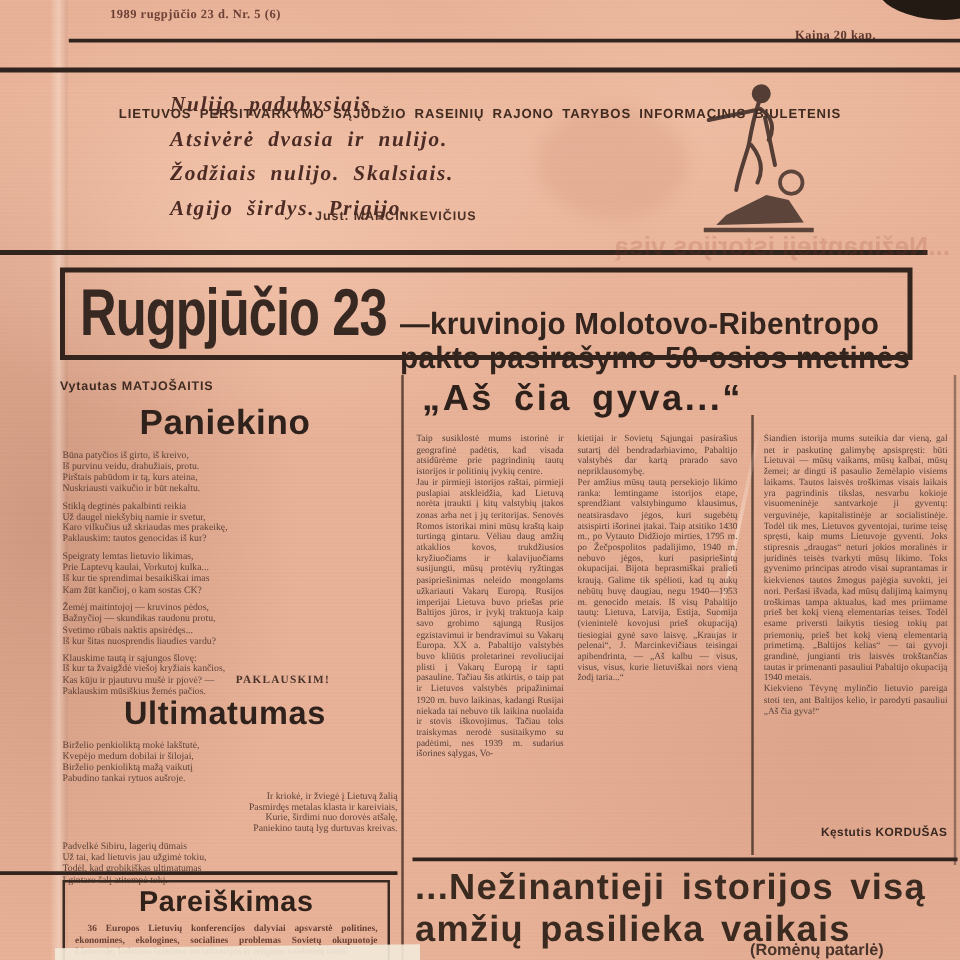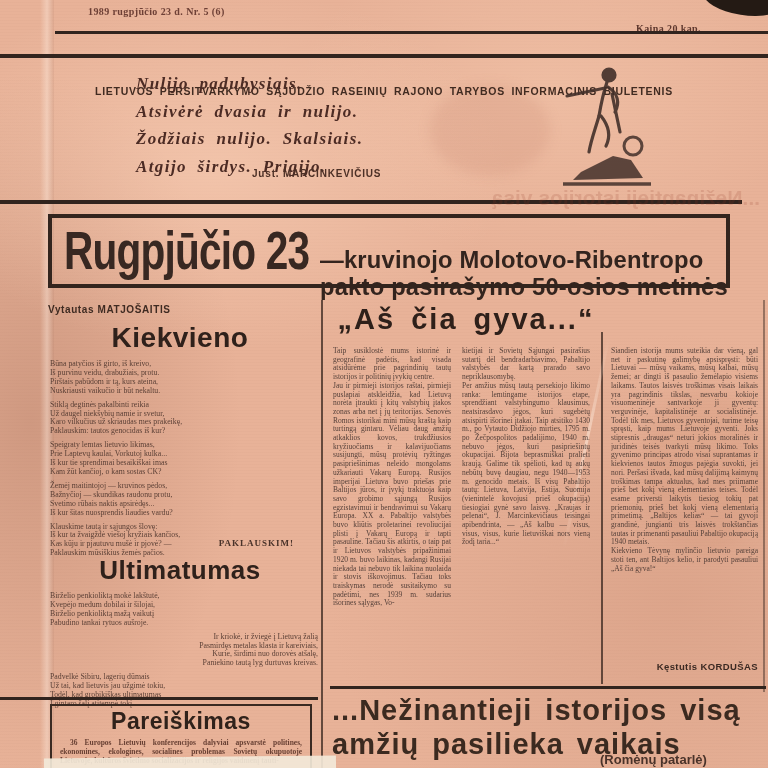--- a/index.html
+++ b/index.html
@@ -71,21 +71,21 @@
   .byline{left:48px;top:304px;width:264px;text-align:left;font-size:10px;font-weight:bold;
     color:#3f2b22;letter-spacing:.6px;}
   .h-poem{left:48px;width:264px;text-align:center;font-weight:bold;color:#2f211b;letter-spacing:.5px;}
   .h-paklauskim{top:322px;font-size:28px;}
   .h-ultimatumas{top:555px;font-size:26px;}
   .stanzas{left:50px;width:268px;font-size:7.8px;line-height:8.9px;color:#5a3f35;}
   .stanzas-1{top:360px;}
   .stanzas-2{top:592px;}
   .stanza{white-space:pre-line;margin-bottom:5px;}
   .stanza.indent{margin-left:28px;text-align:right;}
-  .closing{left:64px;top:538px;width:230px;text-align:right;font-size:9px;font-weight:bold;
+  .closing{left:34px;top:538px;width:230px;text-align:right;font-size:9px;font-weight:bold;
     color:#4a332a;letter-spacing:1px;}
 
   .rule-left{left:0;top:697px;width:318px;height:2.5px;}
   .statement{left:50px;top:704px;width:262px;height:70px;border:2px solid #3a2a22;
     box-sizing:border-box;padding:2px 8px;overflow:hidden;}
   .statement-title{text-align:center;font-weight:bold;font-size:23px;color:#30221b;letter-spacing:.5px;}
   .statement-text{margin-top:3px;font-size:7.5px;font-weight:bold;line-height:9px;color:#694134;
     text-align:justify;text-indent:10px;}
 
   
@@ -163,21 +163,21 @@
     <div>pakto pasirašymo 50-osios metinės</div>
   </div>
 </div>
 
 <div class="abs vrule vrule-a"></div>
 <div class="abs vrule vrule-b"></div>
 <div class="abs vrule-edge"></div>
 <div class="abs crease"></div>
 
 <div class="abs byline sans">Vytautas MATJOŠAITIS</div>
-<div class="abs h-poem h-paklauskim sans">Kiekvieno</div>
+<div class="abs h-poem h-paklauskim sans">Paniekino</div>
 <div class="abs stanzas stanzas-1 serif">
   <div class="stanza">Būna patyčios iš girto, iš kreivo,
 Iš purvinu veidu, drabužiais, protu.
 Pirštais pabūdom ir tą, kurs ateina,
 Nuskriausti vaikučio ir būt nekaltu.</div>
   <div class="stanza">Stiklą degtinės pakalbinti reikia
 Už daugel niekšybių namie ir svetur,
 Karo vilkučius už skriaudas mes prakeikę,
 Paklauskim: tautos genocidas iš kur?</div>
   <div class="stanza">Speigraty lemtas lietuvio likimas,

